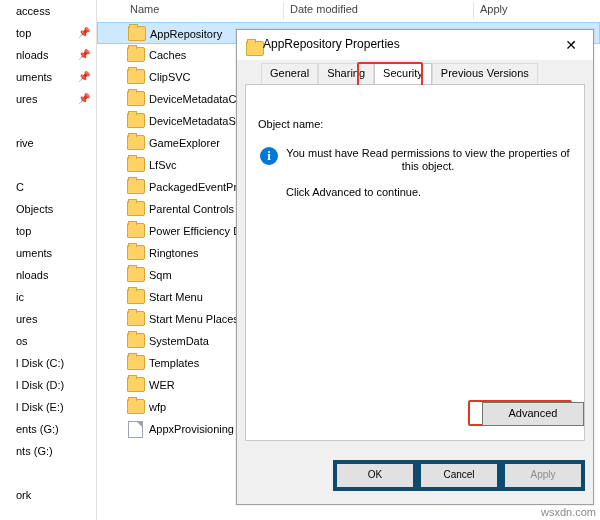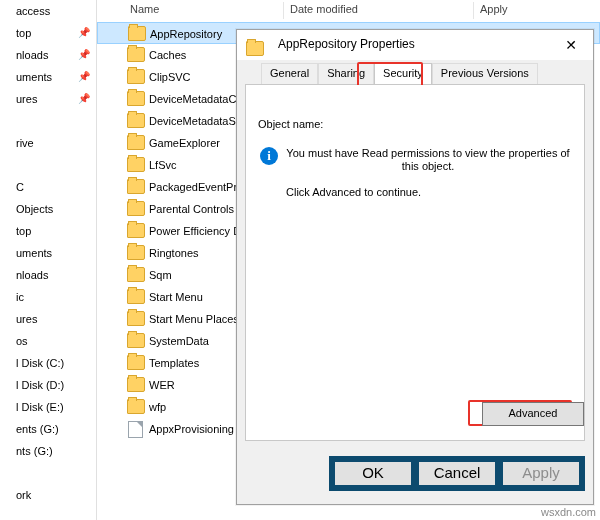--- a/index.html
+++ b/index.html
@@ -36,21 +36,21 @@
   .f-type{position:absolute;left:380px;top:0;font-size:11px;color:#000;}
 
   
   #dialog{
     position:absolute;left:236px;top:29px;width:356px;height:474px;
     background:#f0f0f0;border:1px solid #a0a0a0;
     box-shadow:0 0 0 1px rgba(0,0,0,.05);
   }
   #dlg-title-bar{height:30px;background:#ffffff;position:relative;border-bottom:1px solid #f0f0f0;}
   #dlg-title-icon{position:absolute;left:9px;top:8px;width:16px;height:13px;}
-  #dlg-title-text{position:absolute;left:41px;top:7px;font-size:12px;color:#000;}
+  #dlg-title-text{position:absolute;left:26px;top:7px;font-size:12px;color:#000;}
   #dlg-close{position:absolute;right:0;top:0;width:44px;height:30px;text-align:center;line-height:30px;font-size:14px;color:#000;}
   
   #tabs{position:absolute;left:24px;top:33px;right:8px;height:22px;}
   .tab{
     float:left;height:20px;line-height:19px;padding:0 8px;font-size:11px;color:#000;
     border:1px solid #dcdcdc;border-bottom:none;background:#f0f0f0;margin-right:0px;
   }
   .tab.active{background:#ffffff;border:1px solid #c8c8c8;border-bottom:1px solid #fff;}
   #tab-underline{position:absolute;left:8px;top:54px;right:8px;height:1px;background:#c8c8c8;}
   
@@ -66,21 +66,21 @@
   
   #advanced-wrap{position:absolute;right:12px;bottom:14px;width:104px;height:26px;}
   #advanced-btn{
     width:100px;height:22px;line-height:21px;text-align:center;font-size:11px;color:#000;
     background:#e1e1e1;border:1px solid #767676;position:absolute;left:2px;top:2px;margin-left:12px;
   }
   #advanced-highlight{position:absolute;left:0;top:0;width:104px;height:26px;border:2px solid #e8332a;border-radius:2px;box-sizing:border-box;}
   
   .dlg-btn{
     position:absolute;bottom:13px;width:76px;height:23px;line-height:22px;text-align:center;
-    font-size:15px;background:#e1e1e1;border:6px solid #0c4a6e;color:#000;
+    font-size:10px;background:#e1e1e1;border:4px solid #0c4a6e;color:#000;
   }
   .dlg-btn.disabled{color:#8d8d8d;}
   #btn-ok{right:176px;}
   #btn-cancel{right:92px;}
   #btn-apply{right:8px;}
 
   
   #watermark{position:absolute;right:4px;bottom:2px;font-size:11px;color:#8a8a8a;}
 </style>
 </head>

